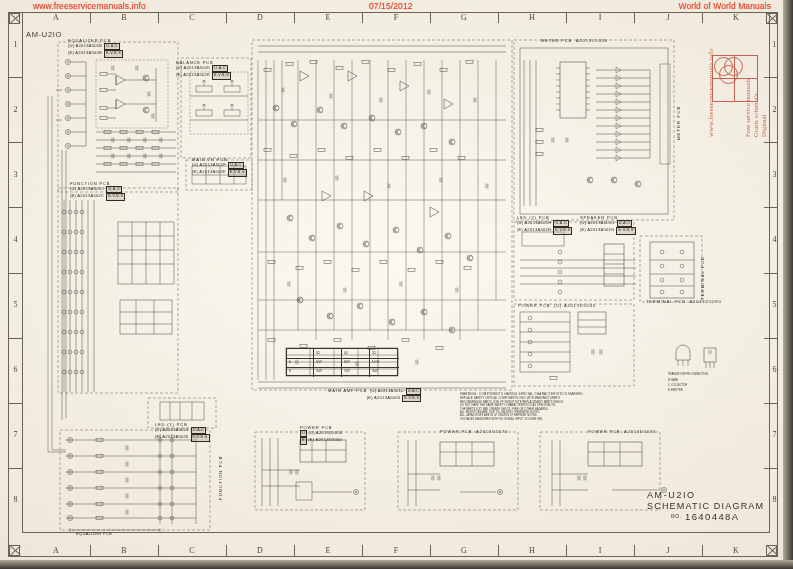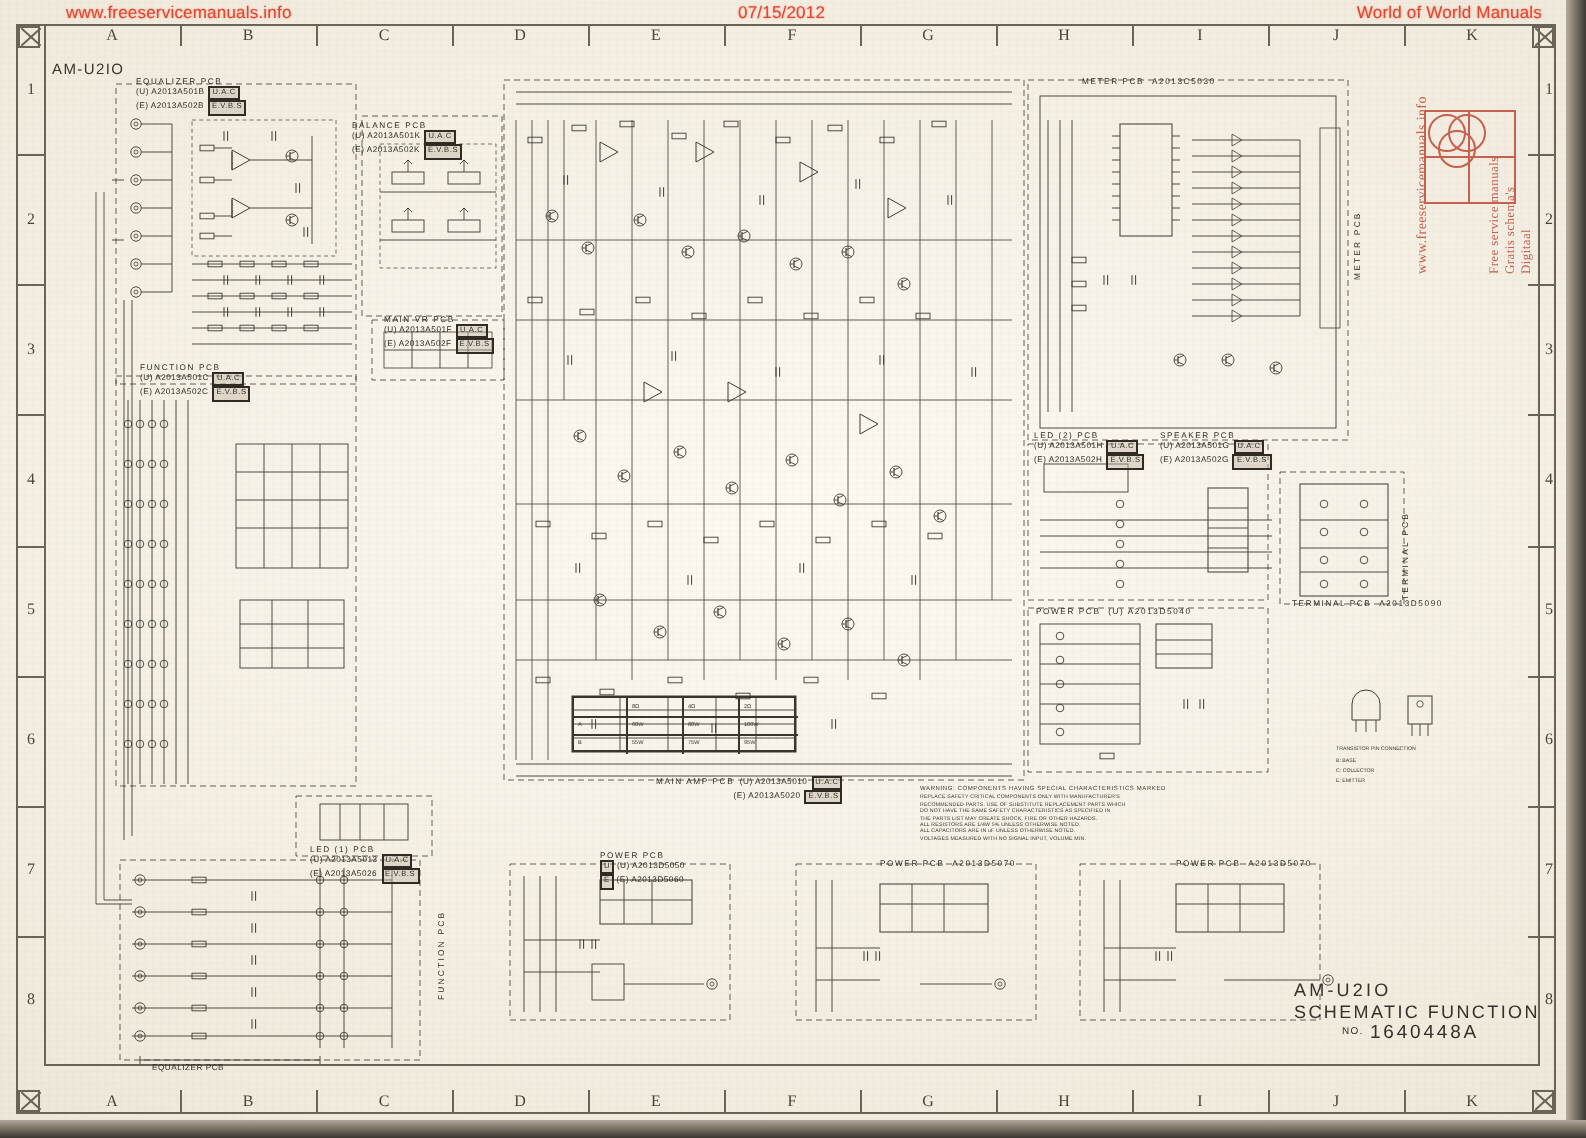--- a/index.html
+++ b/index.html
@@ -803,21 +803,21 @@
         <div style="position: absolute; left: 85px; top: 11px;">100W</div>
         <div style="position: absolute; left: 2px; top: 20px;">B</div>
         <div style="position: absolute; left: 29px; top: 20px;">55W</div>
         <div style="position: absolute; left: 57px; top: 20px;">75W</div>
         <div style="position: absolute; left: 85px; top: 20px;">95W</div>
       </div>
   </div>
 
   <div id="titleblock">
     <div id="tb-model">AM-U2IO</div>
-    <div id="tb-kind">SCHEMATIC FUNCTION</div>
+    <div id="tb-kind">SCHEMATIC DIAGRAM</div>
     <div id="tb-nolab">NO.</div>
     <div id="tb-no">1640448A</div>
   </div>
 
   <div id="stamp">
     <div id="stamp-box">
       <div class="vdiv"></div>
         <div class="hdiv"></div>
     </div>
     <div class="stamp-c" id="sc1"></div>

